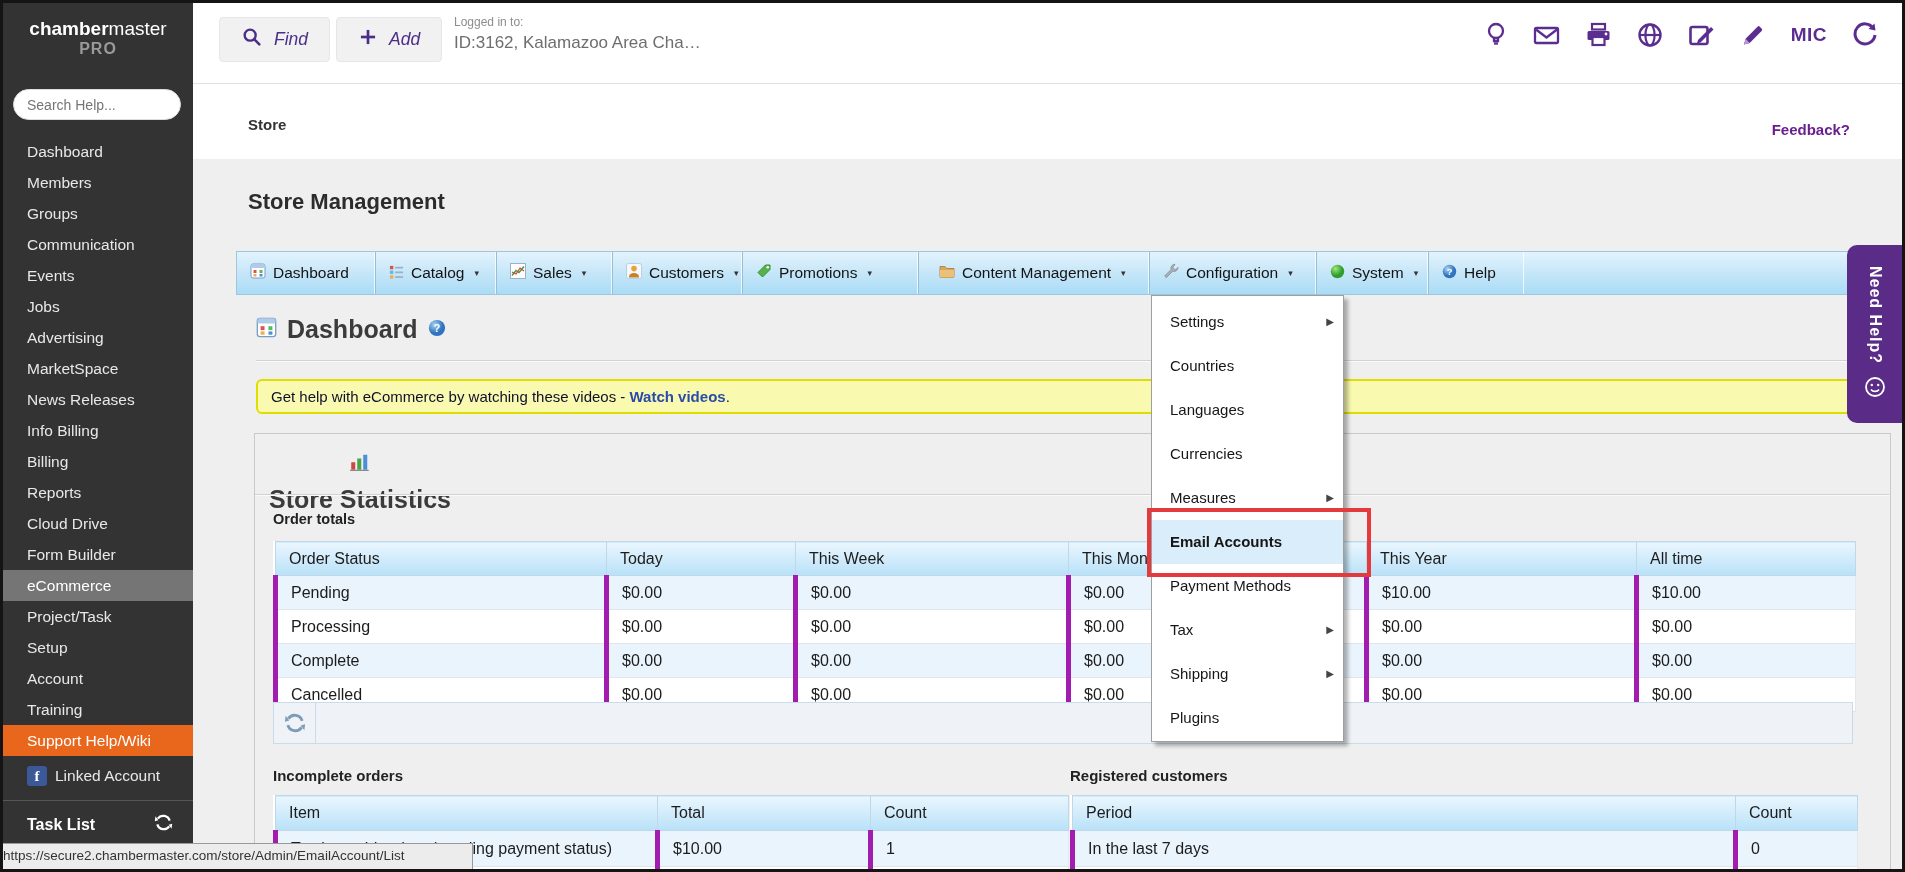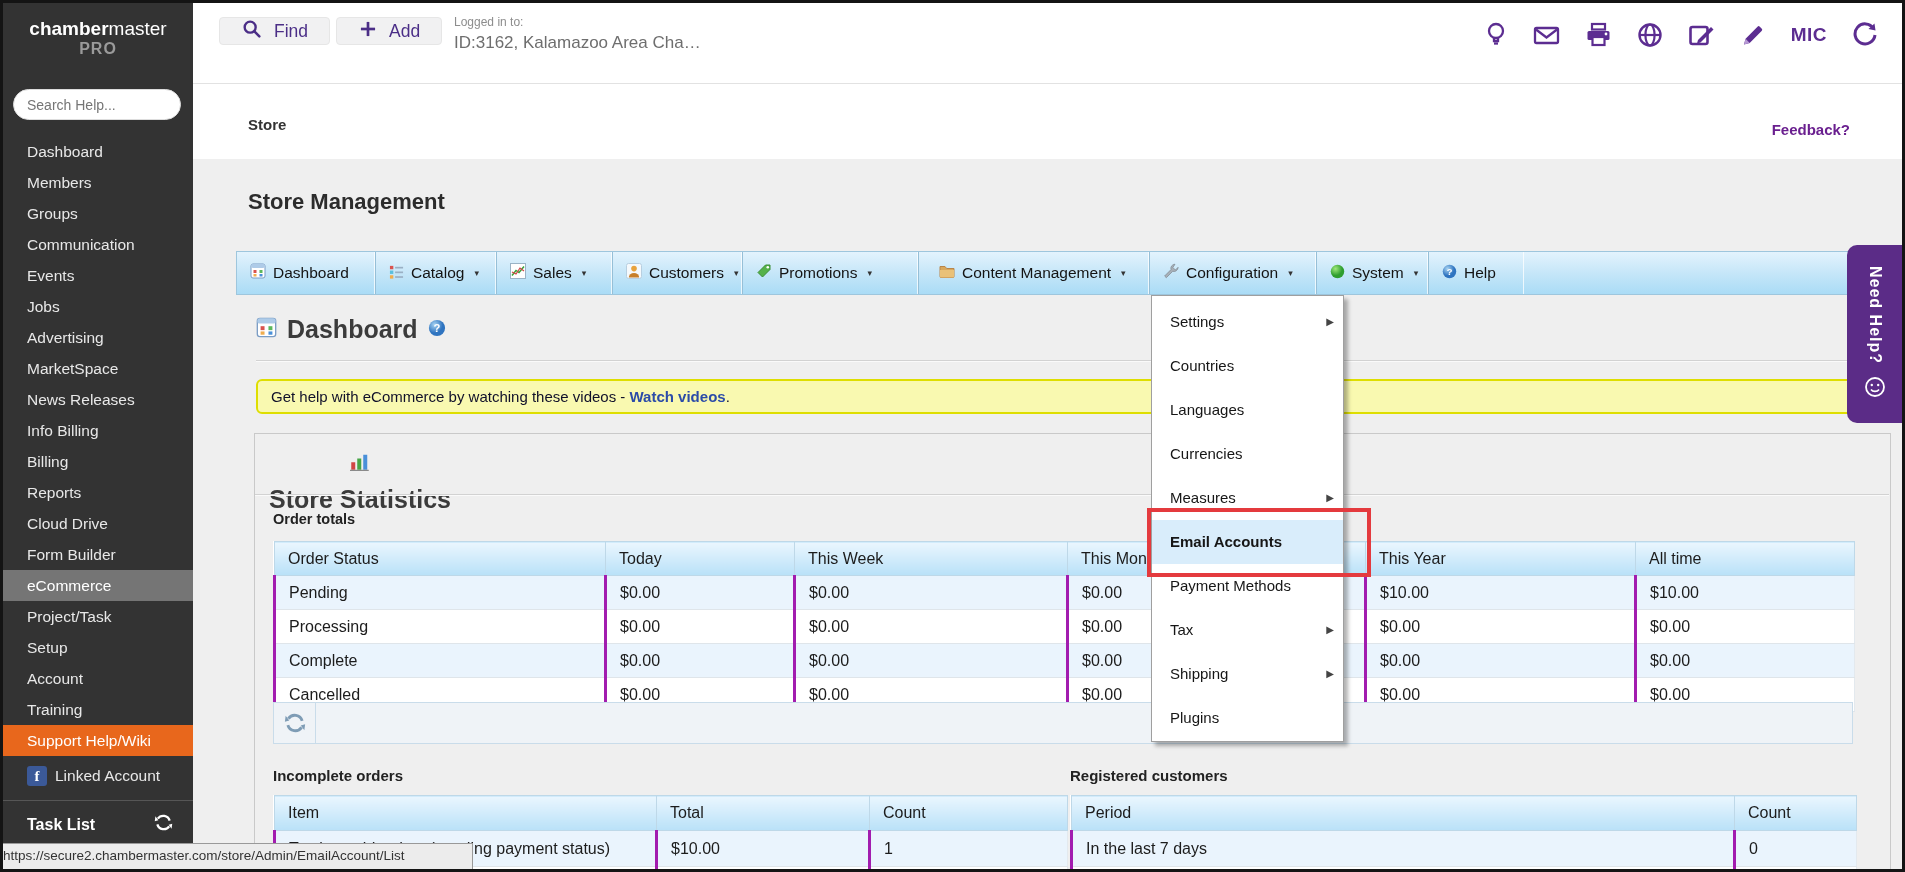--- a/index.html
+++ b/index.html
@@ -21,22 +21,22 @@
       line-height:20px;font-size:15px;font-family:"Liberation Serif",serif;}
   .side-div{border-top:1px solid #565656;margin:4px 0 0 0;}
   .tasklist{display:flex;justify-content:space-between;align-items:center;padding:12px 20px 0 24px;font-size:16px;
             font-weight:bold;color:#fff;cursor:pointer;}
   
   .urlbar{position:absolute;left:0;bottom:0;width:470px;height:26px;background:#ececec;border:1px solid #999;
           border-left:none;border-bottom:none;z-index:70;font-size:13.5px;color:#333;line-height:24px;
           padding-left:0;box-sizing:border-box;white-space:nowrap;overflow:hidden;}
   
   .topbar{position:absolute;left:190px;top:0;right:0;height:80px;background:#fff;border-bottom:1px solid #e2e2e2;}
-  .tb-btn{position:absolute;top:14px;height:28px;background:#f1f1f2;border:1px solid #e6e6e6;border-radius:4px;
-          display:flex;align-items:center;gap:11px;padding:12px 21px;color:#4B2E87;font-size:17.5px;cursor:pointer;box-sizing:border-box;}
+  .tb-btn{position:absolute;top:14px;height:45px;background:#f1f1f2;border:1px solid #e6e6e6;border-radius:4px;
+          display:flex;align-items:center;gap:11px;padding:12px 21px;color:#4B2E87;font-size:17.5px;cursor:pointer;box-sizing:border-box;font-style:italic;}
   .loggedin{position:absolute;left:261px;top:12px;}
   .li-label{font-size:12px;color:#8d8d8d;}
   .li-value{font-size:17px;color:#6e6e6e;margin-top:4px;}
   .top-icons{position:absolute;right:24px;top:18px;display:flex;align-items:center;gap:25px;}
   .tic{cursor:pointer;display:flex;align-items:center;}
   .mic{font-size:19px;font-weight:bold;color:#5C2D91;letter-spacing:.5px;}
   
   .storerow-label{position:absolute;left:245px;top:113px;font-size:15px;font-weight:bold;color:#333;}
   .feedback{position:absolute;right:52px;top:118px;font-size:15px;font-weight:bold;color:#6A1F8F;cursor:pointer;}
   .content-bg{position:absolute;left:190px;top:156px;right:0;bottom:0;background:#efefef;}
@@ -55,21 +55,21 @@
           border-radius:6px;box-sizing:border-box;display:flex;align-items:center;padding-left:13px;font-size:15px;
           color:#10102a;z-index:5;font-weight:500;white-space:pre;}
   .banner .lnk{color:#2B4BA8;font-weight:bold;cursor:pointer;}
   
   .panel{position:absolute;left:251px;top:430px;width:1637px;height:442px;border:1px solid #c9c9c9;box-sizing:border-box;z-index:1;}
   .stats-hd{position:absolute;left:266px;top:448px;display:flex;align-items:center;gap:10px;flex-direction:column;}
   .sub-label{position:absolute;font-size:14.5px;font-weight:bold;color:#222;}
   table.grid{border-collapse:collapse;table-layout:fixed;font-size:16px;color:#1c1c1c;background:#fff;position:absolute;z-index:2;}
   .grid th{background:linear-gradient(#eaf6fe,#b9e1f8);font-weight:normal;text-align:left;padding:0 13px;height:33px;
            border:1px solid #bed8e8;white-space:nowrap;overflow:hidden;}
-  .grid td{height:33px;padding:0 13px;border-left:3px solid #a21caf;border-right:1px solid #e3e9ee;
+  .grid td{height:33px;padding:0 13px;border-left:5px solid #a21caf;border-right:1px solid #e3e9ee;
            border-bottom:1px solid #dfe5ea;white-space:nowrap;overflow:hidden;}
   .grid tr.odd td{background:#eaf4fd;}
   .grid tr.even td{background:#fff;}
   .refresh-row{position:absolute;left:270px;top:699px;width:1580px;height:42px;background:#eff3f7;
                border:1px solid #c9dcea;box-sizing:border-box;display:flex;z-index:2;}
   .refresh-cell{width:41px;border-right:1px solid #c9dcea;display:flex;align-items:center;justify-content:center;cursor:pointer;}
   
   .dropdown{position:absolute;left:1148px;top:292px;width:193px;height:447px;background:#fff;border:1px solid #9f9f9f;
             box-shadow:4px 4px 4px rgba(0,0,0,.3);z-index:40;padding-top:4px;box-sizing:border-box;}
   .dd-item{height:44px;line-height:44px;padding-left:18px;font-size:15px;color:#161616;position:relative;cursor:pointer;}

